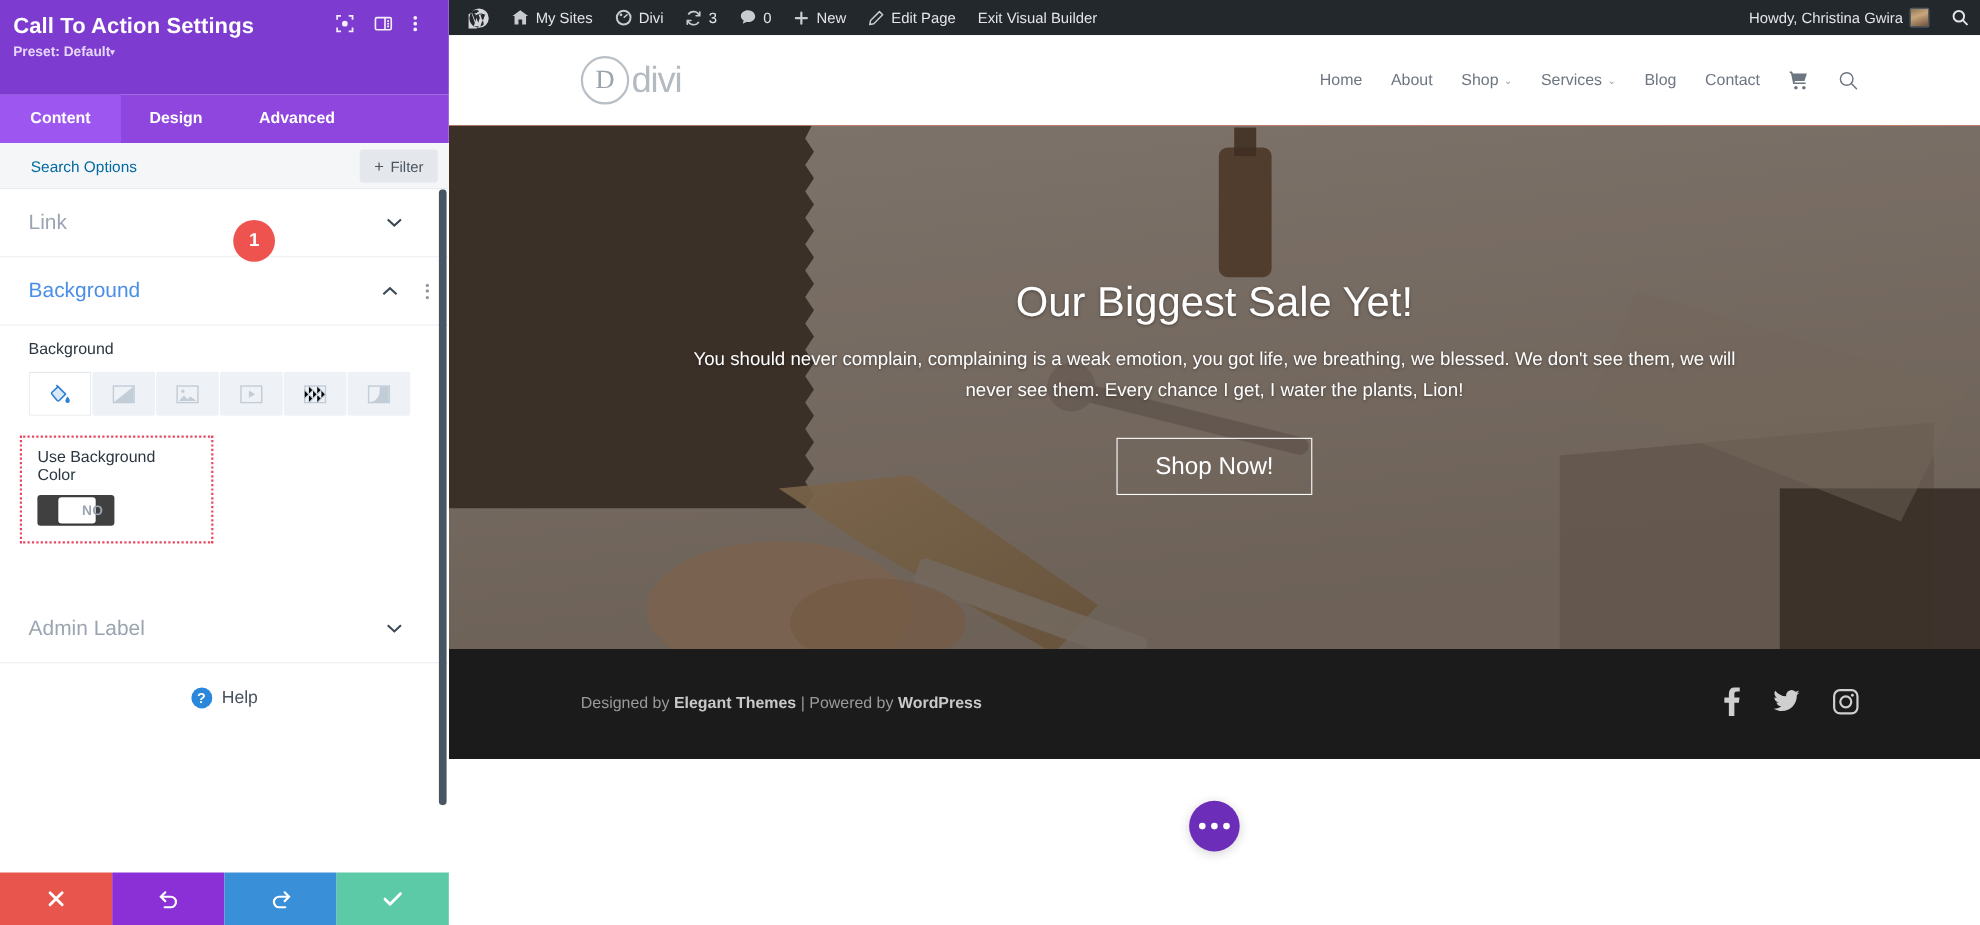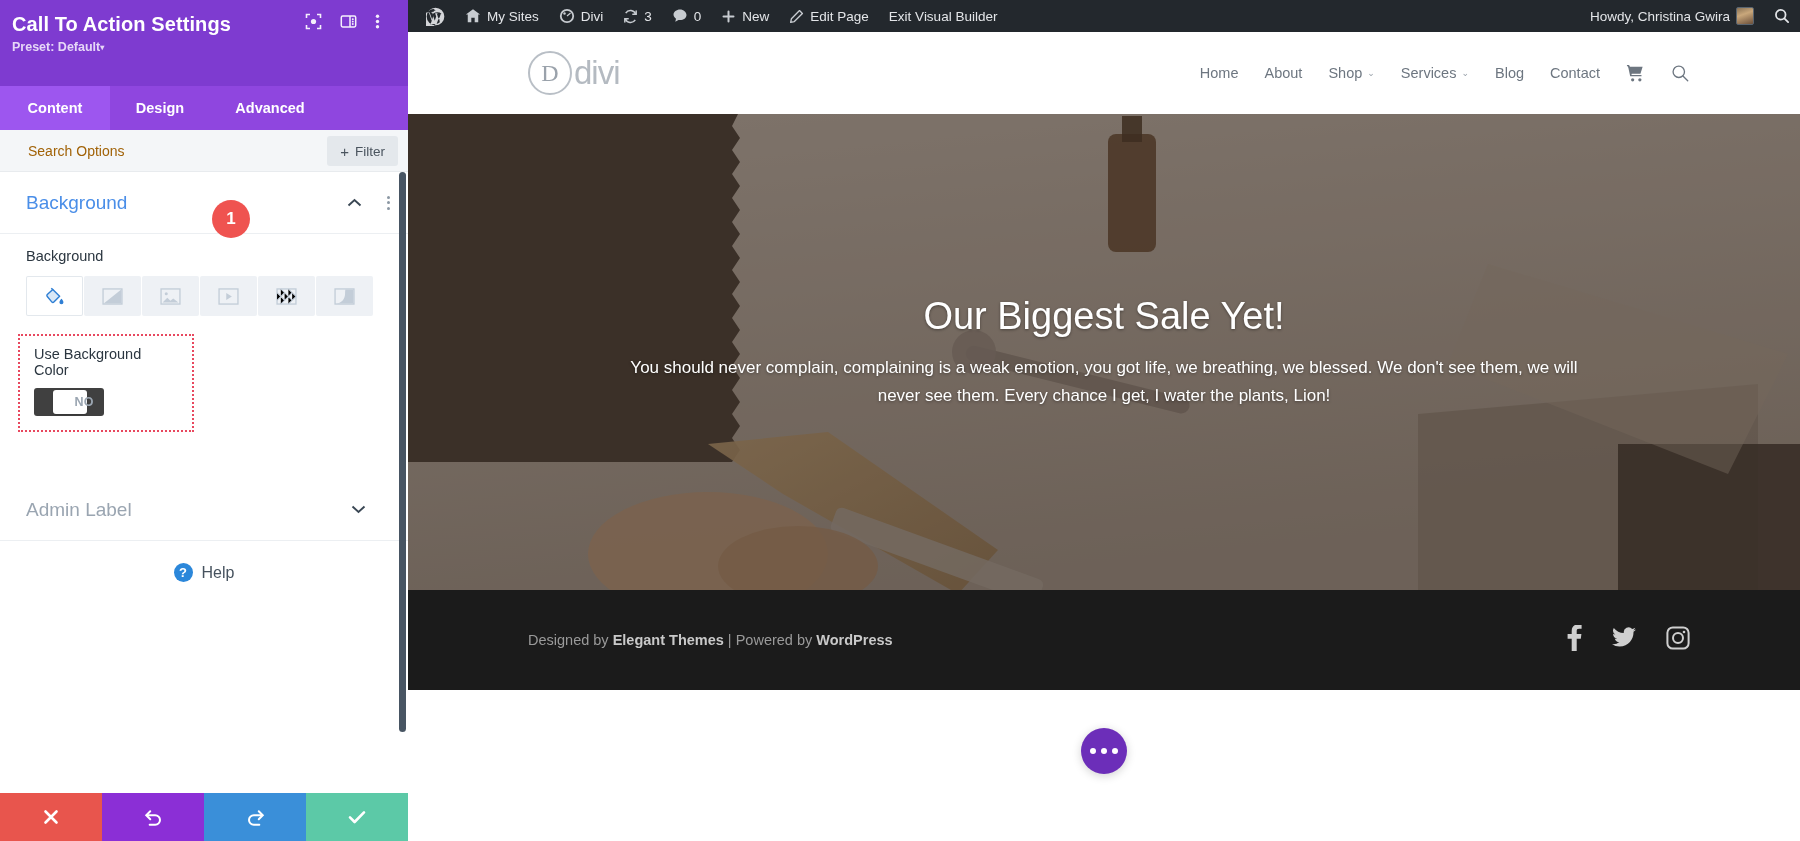--- a/index.html
+++ b/index.html
@@ -54,21 +54,21 @@
   .tab:nth-child(1) { width: 110px; padding: 0; }
   .tab:nth-child(2) { width: 100px; padding: 0; }
   .tab:nth-child(3) { width: 120px; padding: 0; }
 
   .searchrow {
     display: flex; align-items: center;
     height: 42px; background: #f4f6f8;
     border-bottom: 1px solid #e8ebee;
     padding-left: 28px; position: relative;
   }
-  .search-ph { color: #a16207; font-size: 14px; text-align: right; }
+  .search-ph { color: #0369a1; font-size: 14px; text-align: right; }
   .filter-btn {
     position: absolute; right: 10px; top: 6px;
     background: #e4e8ec; border-radius: 3px;
     height: 30px; padding: 0 13px;
     display: flex; align-items: center; gap: 6px;
     color: #4a545e; font-size: 13.5px; cursor: pointer;
   }
   .filter-plus { font-size: 15px; line-height: 1; }
 
   .panel-body { flex: 1; overflow: hidden; position: relative; background:#fff; }
@@ -289,20 +289,28 @@
       <span class="search-ph">Search Options</span>
       <div class="filter-btn">
         <span class="filter-plus">+</span>
         <span>Filter</span>
       </div>
     </div>
 
     <div class="panel-body">
 
 
+      <div class="acc-row">
+        <span class="acc-title">Link</span>
+        <span class="acc-chev">
+          <svg width="15" height="9" viewBox="0 0 15 9" fill="none" stroke="#3a4754" stroke-width="1.9">
+              <path d="M1.5 1.5L7.5 7 13.5 1.5"></path>
+            </svg>
+        </span>
+      </div>
 
       <div class="acc-row open">
         <span class="acc-title">Background</span>
         <span class="acc-chev">
           <svg width="15" height="9" viewBox="0 0 15 9" fill="none" stroke="#3a4754" stroke-width="1.9">
               <path d="M1.5 7.5L7.5 2 13.5 7.5"></path>
             </svg>
         </span>
         <span class="acc-dots">
           <i></i>
@@ -547,20 +555,21 @@
 
           <path d="M1010 300 l340 -30 v206 h-340z" fill="#8d8274" opacity=".7"></path>
           <rect x="1210" y="330" width="182" height="146" fill="#2e2720" opacity=".85"></rect>
           <path d="M1080 150 l300 90 -60 120 -280 -110z" fill="#b9ab98" opacity=".45"></path>
         </svg>
       </div>
       <div class="hero-overlay"></div>
       <div class="hero-content">
         <div class="hero-title">Our Biggest Sale Yet!</div>
         <div class="hero-sub">You should never complain, complaining is a weak emotion, you got life, we breathing, we blessed. We don't see them, we will never see them. Every chance I get, I water the plants, Lion!</div>
+        <button class="hero-btn">Shop Now!</button>
       </div>
     </div>
 
     <div class="footer">
       <div class="footer-txt">
         <span>Designed by </span><b>Elegant Themes</b><span> | </span><span>Powered by </span><b>WordPress</b>
       </div>
       <div class="footer-social">
         <span class="fs">
           <svg width="15" height="26" viewBox="0 0 14 26" fill="#cfcfcf">

